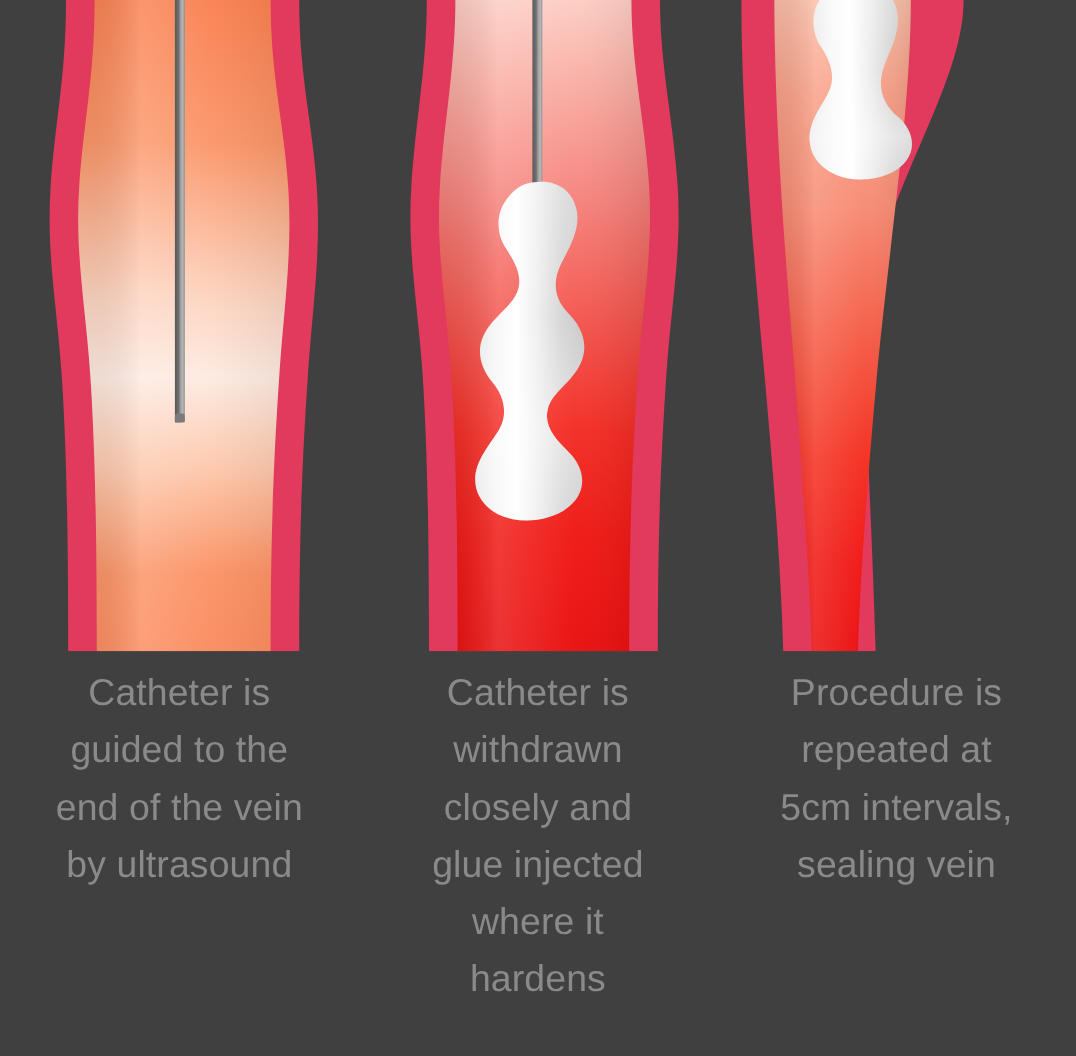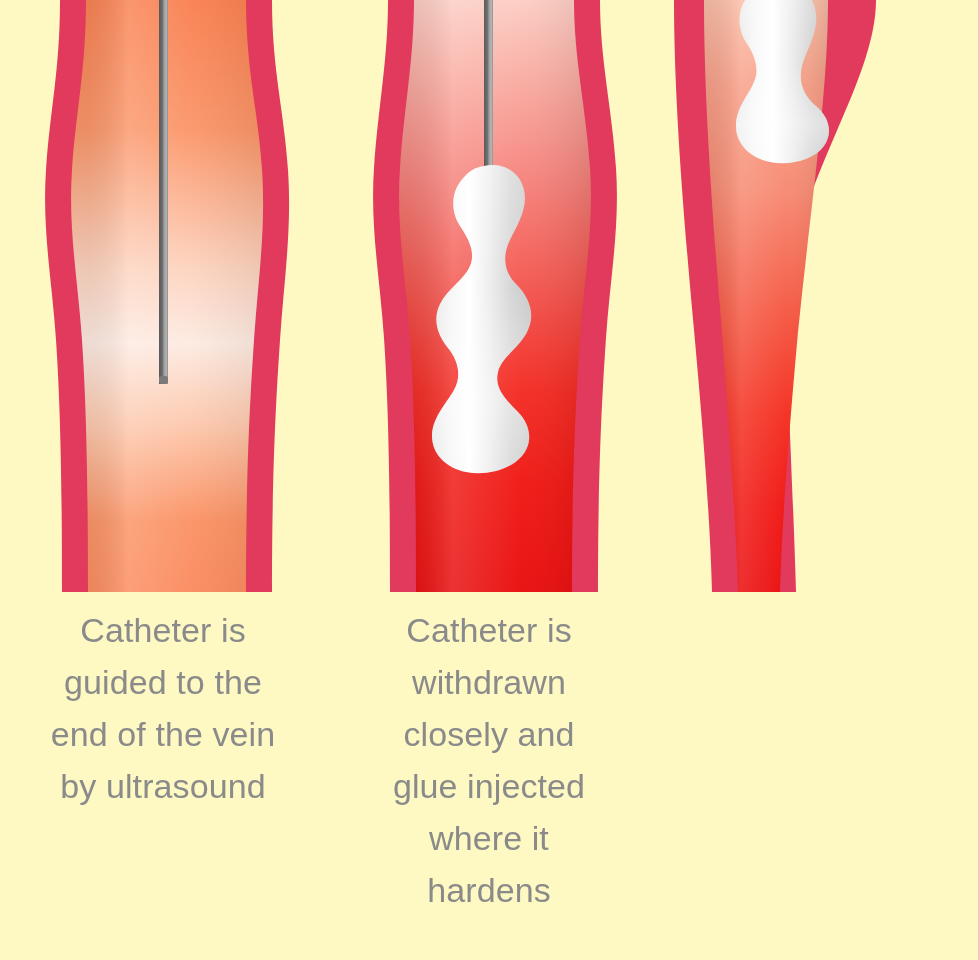--- a/index.html
+++ b/index.html
@@ -10,21 +10,21 @@
   body {
     width: 978px;
     height: 960px;
     overflow: hidden;
     font-family: "Liberation Sans", sans-serif;
   }
   .diagram {
     position: relative;
     width: 978px;
     height: 960px;
-    background: #fef9c3;
+    background: #404040;
     display: flex;
     flex-direction: row;
   }
   .panel {
     position: relative;
     width: 326px;
     height: 960px;
   }
   .panel-figure {
     position: absolute;
@@ -343,15 +343,19 @@
                  C 176 116, 182 132, 172 146
                  C 162 160, 138 166, 118 162
                  C 98 158, 84 144, 84 126
                  C 84 108, 96 96, 102 82
                  C 108 68, 102 54, 94 42
                  C 86 30, 84 10, 96 -4
                  C 104 -13, 114 -16, 126 -16
                  Z" fill="url(#glue3v)"></path>
       </svg>
     </div>
+    <div class="panel-caption">Procedure is
+repeated at
+5cm intervals,
+sealing vein</div>
   </div>
 
 </div>
 
 </body></html>

